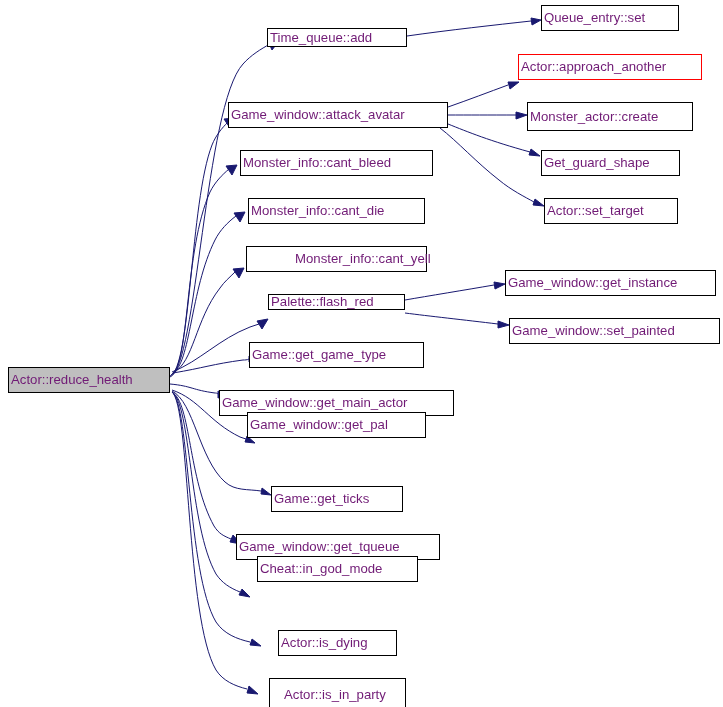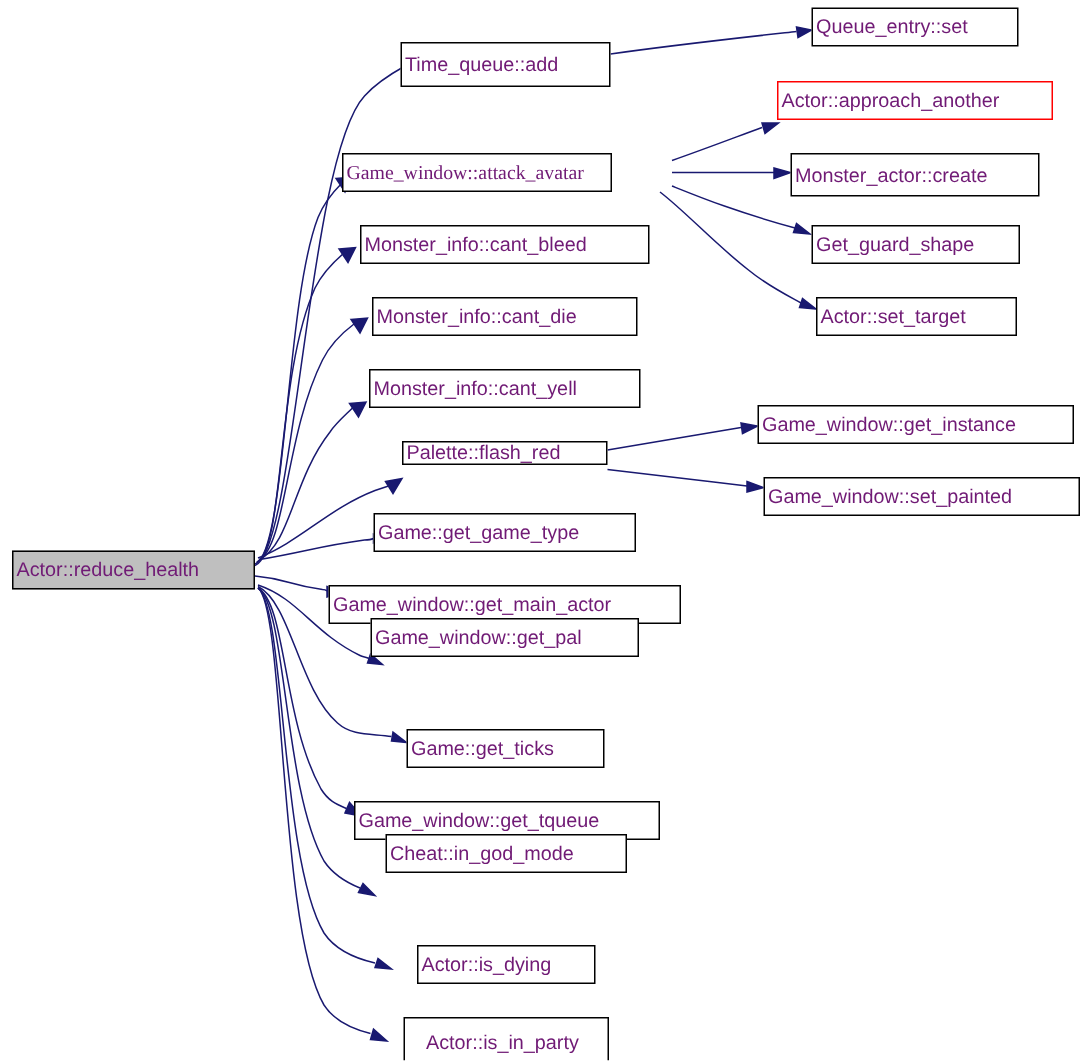--- a/index.html
+++ b/index.html
@@ -149,33 +149,33 @@
       </g>
       <g>
         <path class="edge-path" d="M405,313 C428,316 465,320 498,324" stroke="#191970"></path>
         <path class="edge-arrow" d="M498,321 L509,325 L498,328 Z" fill="#191970" stroke="#191970"></path>
       </g>
     </svg>
   <div id="nodes-layer">
       <div class="node-box root" style="left: 8px; top: 367px; width: 162px; height: 26px;">
         <span class="node-label">Actor::reduce_health</span>
       </div>
-      <div class="node-box" style="left: 267px; top: 28px; width: 140px; height: 30px;">
+      <div class="node-box" style="left: 267px; top: 28px; width: 140px; height: 19px;">
         <span class="node-label">Time_queue::add</span>
       </div>
-      <div class="node-box" style="left: 228px; top: 102px; width: 180px; height: 26px; font-family: Liberation Serif, serif;">
+      <div class="node-box" style="left: 228px; top: 102px; width: 220px; height: 26px;">
         <span class="node-label">Game_window::attack_avatar</span>
       </div>
       <div class="node-box" style="left: 240px; top: 150px; width: 193px; height: 26px;">
         <span class="node-label">Monster_info::cant_bleed</span>
       </div>
       <div class="node-box" style="left: 248px; top: 198px; width: 177px; height: 26px;">
         <span class="node-label">Monster_info::cant_die</span>
       </div>
-      <div class="node-box" style="left: 246px; top: 246px; width: 181px; height: 26px;">
+      <div class="node-box" style="left: 246px; top: 246px; width: 181px; height: 26px; padding-left: 46px;">
         <span class="node-label">Monster_info::cant_yell</span>
       </div>
       <div class="node-box" style="left: 268px; top: 294px; width: 137px; height: 16px;">
         <span class="node-label">Palette::flash_red</span>
       </div>
       <div class="node-box" style="left: 249px; top: 342px; width: 175px; height: 26px;">
         <span class="node-label">Game::get_game_type</span>
       </div>
       <div class="node-box" style="left: 219px; top: 390px; width: 235px; height: 26px;">
         <span class="node-label">Game_window::get_main_actor</span>

